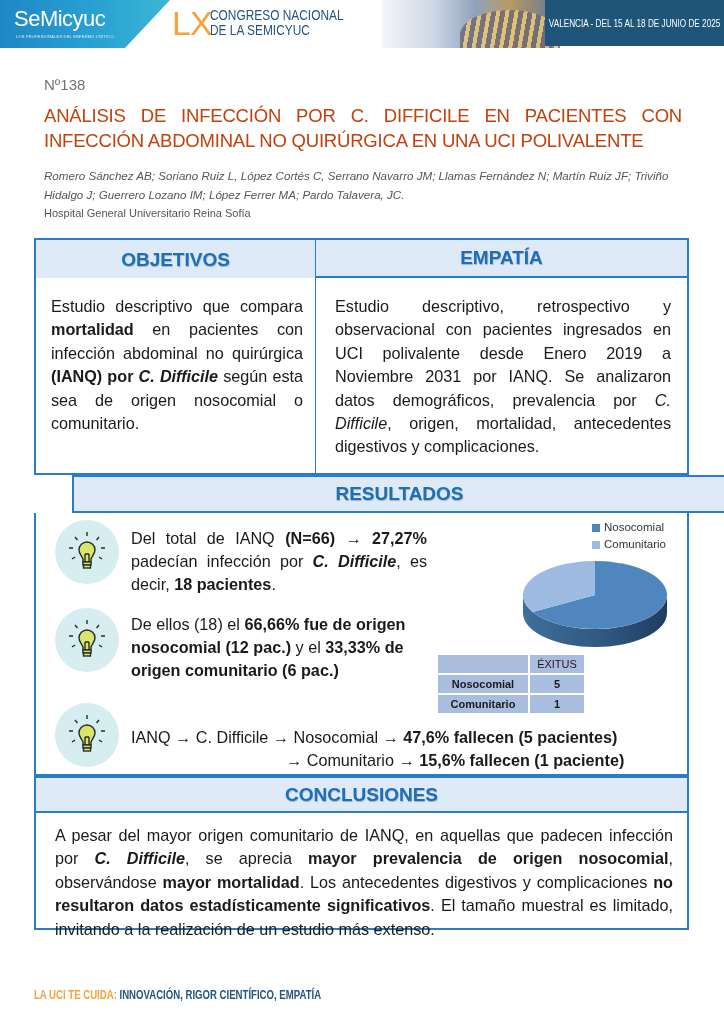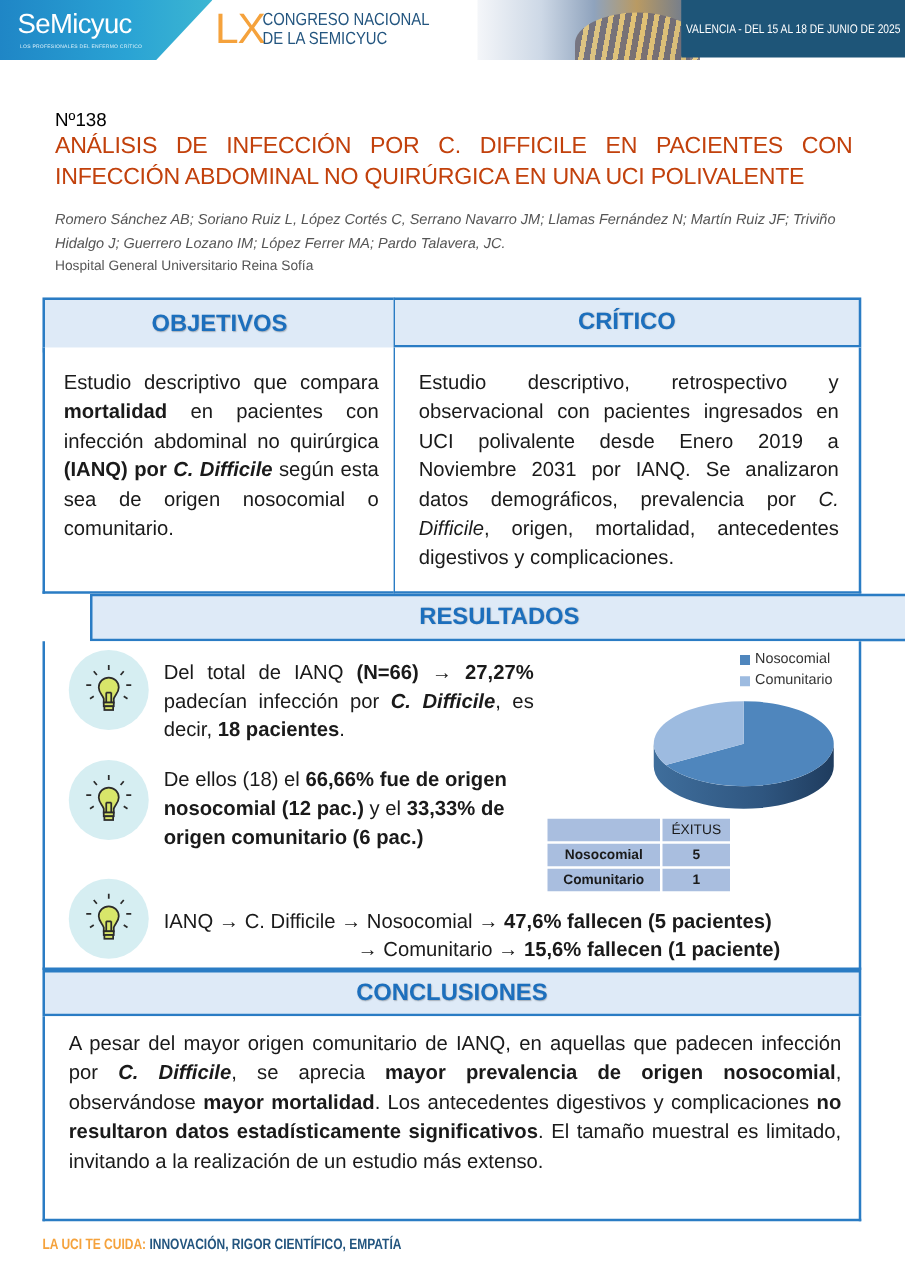--- a/index.html
+++ b/index.html
@@ -15,21 +15,21 @@
   .logo-sub { position: absolute; left: 16px; top: 34px; color: #dff2fb; font-size: 4px; letter-spacing: 0.2px; }
   .lx { position: absolute; left: 172px; top: 4px; color: #f5a23c; font-size: 34px; line-height: 38px; font-family: "Liberation Sans", sans-serif; letter-spacing: -1px; }
   .congreso { position: absolute; left: 210px; top: 8px; color: #23557f; font-size: 14px; line-height: 15px; font-family: "Liberation Sans Narrow", "Liberation Sans", sans-serif; font-stretch: condensed; transform: scaleX(0.85); transform-origin: left; }
   .city { position: absolute; left: 382px; top: 0; width: 170px; height: 48px;
     background: linear-gradient(90deg, #f4f6f9 0%, #cdd8e6 30%, #8fa3bd 55%, #b99a63 75%, #6b7a92 100%); }
   .city-arch { position: absolute; left: 460px; top: 10px; width: 100px; height: 50px; border-radius: 50% 50% 0 0; background: repeating-linear-gradient(100deg, #e9c877 0 4px, #6f6a74 4px 9px); opacity: 0.85; }
   .date-box { position: absolute; left: 545px; top: 0; width: 179px; height: 46px; background: #1e5578; color: #ffffff; font-size: 10px; display: flex; align-items: center; justify-content: center; }
   .date-box span { transform: scaleX(0.82); white-space: nowrap; display: inline-block; }
 
   
-  .num { position: absolute; left: 44px; top: 88px; color: #000000; font-size: 15px; }
+  .num { position: absolute; left: 44px; top: 76px; color: #737373; font-size: 15px; }
   .title { position: absolute; left: 44px; top: 103px; width: 638px; color: #c2410c; font-size: 18.5px; line-height: 25px; text-align: justify; text-align-last: left; letter-spacing: -0.2px; }
   .authors { position: absolute; left: 44px; top: 166px; width: 640px; color: #555; font-size: 11.6px; line-height: 19px; font-style: italic; }
   .hospital { position: absolute; left: 44px; top: 207px; color: #555; font-size: 11px; }
 
   
   .sec-head { position: absolute; background: #deeaf7; border: 2px solid #2a7cc4; color: #1c6fbd; font-weight: bold; font-size: 19px; display: flex; align-items: center; justify-content: center; text-shadow: 0.5px 0.5px 1px rgba(0,0,0,0.25); }
   .sec-body { position: absolute; border: 2px solid #2a7cc4; border-top: none; background: #ffffff; }
   .body-text { font-size: 16.2px; line-height: 23.4px; color: #1a1a1a; text-align: justify; }
   b { font-weight: bold; }
   i { font-style: italic; }
@@ -68,21 +68,21 @@
       <span>VALENCIA - DEL 15 AL 18 DE JUNIO DE 2025</span>
     </div>
 </div>
 
 <div class="num">Nº138</div>
 <div class="title">ANÁLISIS DE INFECCIÓN POR C. DIFFICILE EN PACIENTES CON INFECCIÓN ABDOMINAL NO QUIRÚRGICA EN UNA UCI POLIVALENTE</div>
 <div class="authors">Romero Sánchez AB; Soriano Ruiz L, López Cortés C, Serrano Navarro JM; Llamas Fernández N; Martín Ruiz JF; Triviño Hidalgo J; Guerrero Lozano IM; López Ferrer MA; Pardo Talavera, JC.</div>
 <div class="hospital">Hospital General Universitario Reina Sofía</div>
 
 <div class="sec-head" style="left:34px; top:238px; width:282px; height:44px; border-right:1px solid #2a7cc4;">OBJETIVOS</div>
-<div class="sec-head" style="left:315px; top:238px; width:374px; height:40px; border-left:1px solid #2a7cc4;">CRÍTICO</div>
+<div class="sec-head" style="left:315px; top:238px; width:374px; height:40px; border-left:1px solid #2a7cc4;">EMPATÍA</div>
 
 <div class="sec-body" style="left:34px; top:278px; width:282px; height:197px; border-right:1px solid #2a7cc4;">
   <p class="body-text" style="position:absolute; left:15px; top:17px; width:252px;">
     <span>Estudio descriptivo que compara </span><b>mortalidad</b><span> en pacientes con infección abdominal no quirúrgica </span><b>(IANQ) por </b><b><i>C. Difficile</i></b><span> según esta sea de origen nosocomial o comunitario.</span>
   </p>
 </div>
 <div class="sec-body" style="left:315px; top:278px; width:374px; height:197px; border-left:1px solid #2a7cc4;">
   <p class="body-text" style="position:absolute; left:19px; top:17px; width:336px;">
     <span>Estudio descriptivo, retrospectivo y observacional con pacientes ingresados en UCI polivalente desde Enero 2019 a Noviembre 2031 por IANQ. Se analizaron datos demográficos, prevalencia por </span><i>C. Difficile</i><span>, origen, mortalidad, antecedentes digestivos y complicaciones.</span>
   </p>
@@ -175,21 +175,21 @@
     <td>5</td>
   </tr>
   <tr>
     <td>Comunitario</td>
     <td>1</td>
   </tr>
 </tbody>
   </table>
 
 <div class="sec-head" style="left:34px; top:776px; width:655px; height:37px;">CONCLUSIONES</div>
-<div class="sec-body" style="left:34px; top:813px; width:655px; height:164px;">
+<div class="sec-body" style="left:34px; top:813px; width:655px; height:117px;">
   <p class="body-text" style="position:absolute; left:19px; top:11px; width:618px;">
     <span>A pesar del mayor origen comunitario de IANQ, en aquellas que padecen infección por </span><b><i>C. Difficile</i></b><span>, se aprecia </span><b>mayor prevalencia de origen nosocomial</b><span>, observándose </span><b>mayor mortalidad</b><span>. Los antecedentes digestivos y complicaciones </span><b>no resultaron datos estadísticamente significativos</b><span>. El tamaño muestral es limitado, invitando a la realización de un estudio más extenso.</span>
   </p>
 </div>
 
 <div class="footer">
   <span class="f1">LA UCI TE CUIDA:</span>
   <span class="f2">INNOVACIÓN, RIGOR CIENTÍFICO, EMPATÍA</span>
 </div>
 

